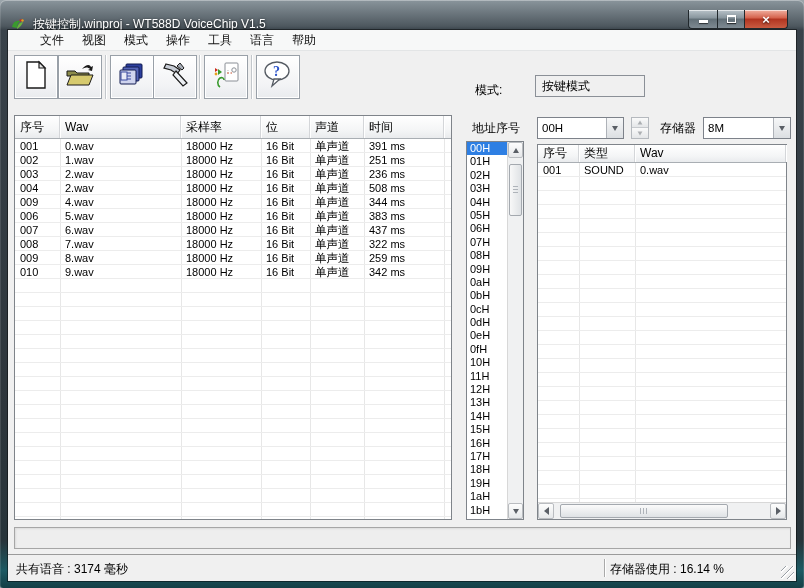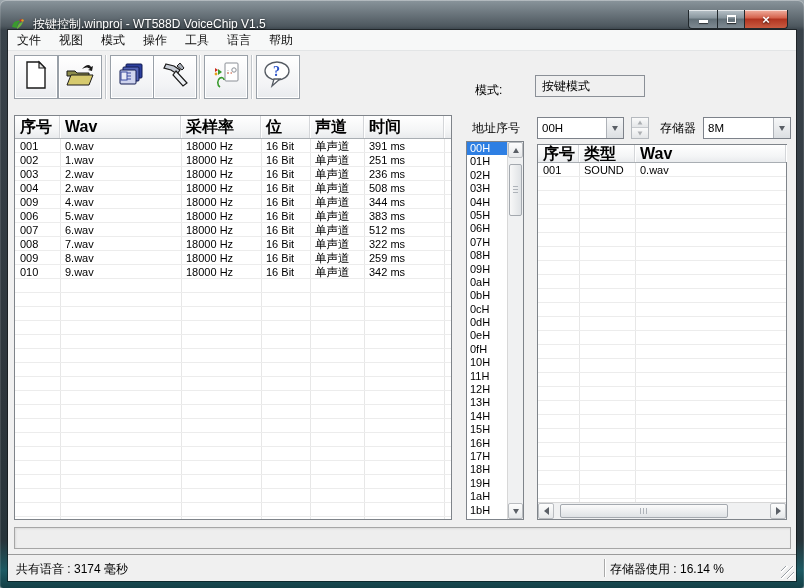--- a/index.html
+++ b/index.html
@@ -20,35 +20,35 @@
   .wbtn-max{width:28px;}
   .wbtn-close{width:43px;border-radius:0 0 4px 0;border-left:none;
     background:linear-gradient(180deg,#f0b0a0 0%,#d4604a 45%,#b13420 50%,#c95b41 100%);}
   .glyph-min{width:9px;height:3px;background:#fff;box-shadow:0 1px 1px rgba(0,0,0,.6);margin-top:4px;}
   .glyph-max{width:9px;height:8px;border:1px solid #fff;box-shadow:0 1px 1px rgba(0,0,0,.6),inset 0 1px 0 #fff;}
   .glyph-close{color:#fff;font-size:13px;font-weight:bold;text-shadow:0 1px 2px rgba(0,0,0,.7);line-height:17px;}
   
   .client{position:absolute;left:8px;top:30px;width:788px;height:551px;background:#f0f0f0;box-shadow:0 0 0 1px rgba(0,0,0,.45);}
   
   .menubar{position:absolute;left:0;top:0;right:0;height:21px;background:#f7f8f8;border-bottom:1px solid #e3e5e6;
-    display:flex;align-items:center;padding-left:0;}
+    display:flex;align-items:center;padding-left:23px;}
   .menu-item{font-size:12px;color:#111;padding:2px 9px;white-space:nowrap;}
   
   .tbtn{position:absolute;top:25px;width:44px;height:44px;background:linear-gradient(180deg,#ffffff,#f2f3f5 70%,#e9ebee);
     border:1px solid #99a0a8;box-shadow:inset 0 0 0 1px #fff;display:flex;align-items:center;justify-content:center;}
   .tsep{position:absolute;top:25px;width:1px;height:44px;background:#c3c7cb;box-shadow:1px 0 0 #fff;}
   
   .lbl{position:absolute;font-size:12px;color:#000;white-space:nowrap;}
   .mode-box{position:absolute;left:527px;top:45px;width:110px;height:22px;border:1px solid #8b9097;background:#f0f0f0;
     font-size:12px;line-height:20px;padding-left:6px;color:#000;}
   
   .lview{position:absolute;background:#fff;border:1px solid #7f848a;}
   .lv-head{position:absolute;left:0;top:0;right:0;display:flex;border-bottom:1px solid #a9aeb3;
     background:linear-gradient(180deg,#ffffff,#f4f5f6 65%,#e9ebed);}
-  .hcell{font-size:16px;color:#000;padding:0 0 0 5px;border-right:1px solid #d4d6d9;box-shadow:1px 0 0 #fff;white-space:nowrap;overflow:hidden;font-weight:bold;}
+  .hcell{font-size:12px;color:#000;padding:0 0 0 5px;border-right:1px solid #d4d6d9;box-shadow:1px 0 0 #fff;white-space:nowrap;overflow:hidden;}
   .vrow{display:flex;height:14px;line-height:14px;}
   .cell{font-size:11px;color:#000;padding-left:5px;white-space:nowrap;overflow:hidden;}
   
   #voice-table{left:6px;top:85px;width:438px;height:405px;}
   #voice-head{height:23px;}
   #voice-head .hcell{line-height:22px;}
   #voice-head .hcell:nth-child(1){width:45px}
   #voice-head .hcell:nth-child(2){width:121px}
   #voice-head .hcell:nth-child(3){width:80px}
   #voice-head .hcell:nth-child(4){width:49px}
@@ -293,21 +293,21 @@
             <div class="cell">16 Bit</div>
             <div class="cell">单声道</div>
             <div class="cell">383 ms</div>
           </div>
           <div class="vrow">
             <div class="cell">007</div>
             <div class="cell">6.wav</div>
             <div class="cell">18000 Hz</div>
             <div class="cell">16 Bit</div>
             <div class="cell">单声道</div>
-            <div class="cell">512 ms</div>
+            <div class="cell">437 ms</div>
           </div>
           <div class="vrow">
             <div class="cell">008</div>
             <div class="cell">7.wav</div>
             <div class="cell">18000 Hz</div>
             <div class="cell">16 Bit</div>
             <div class="cell">单声道</div>
             <div class="cell">322 ms</div>
           </div>
           <div class="vrow">

